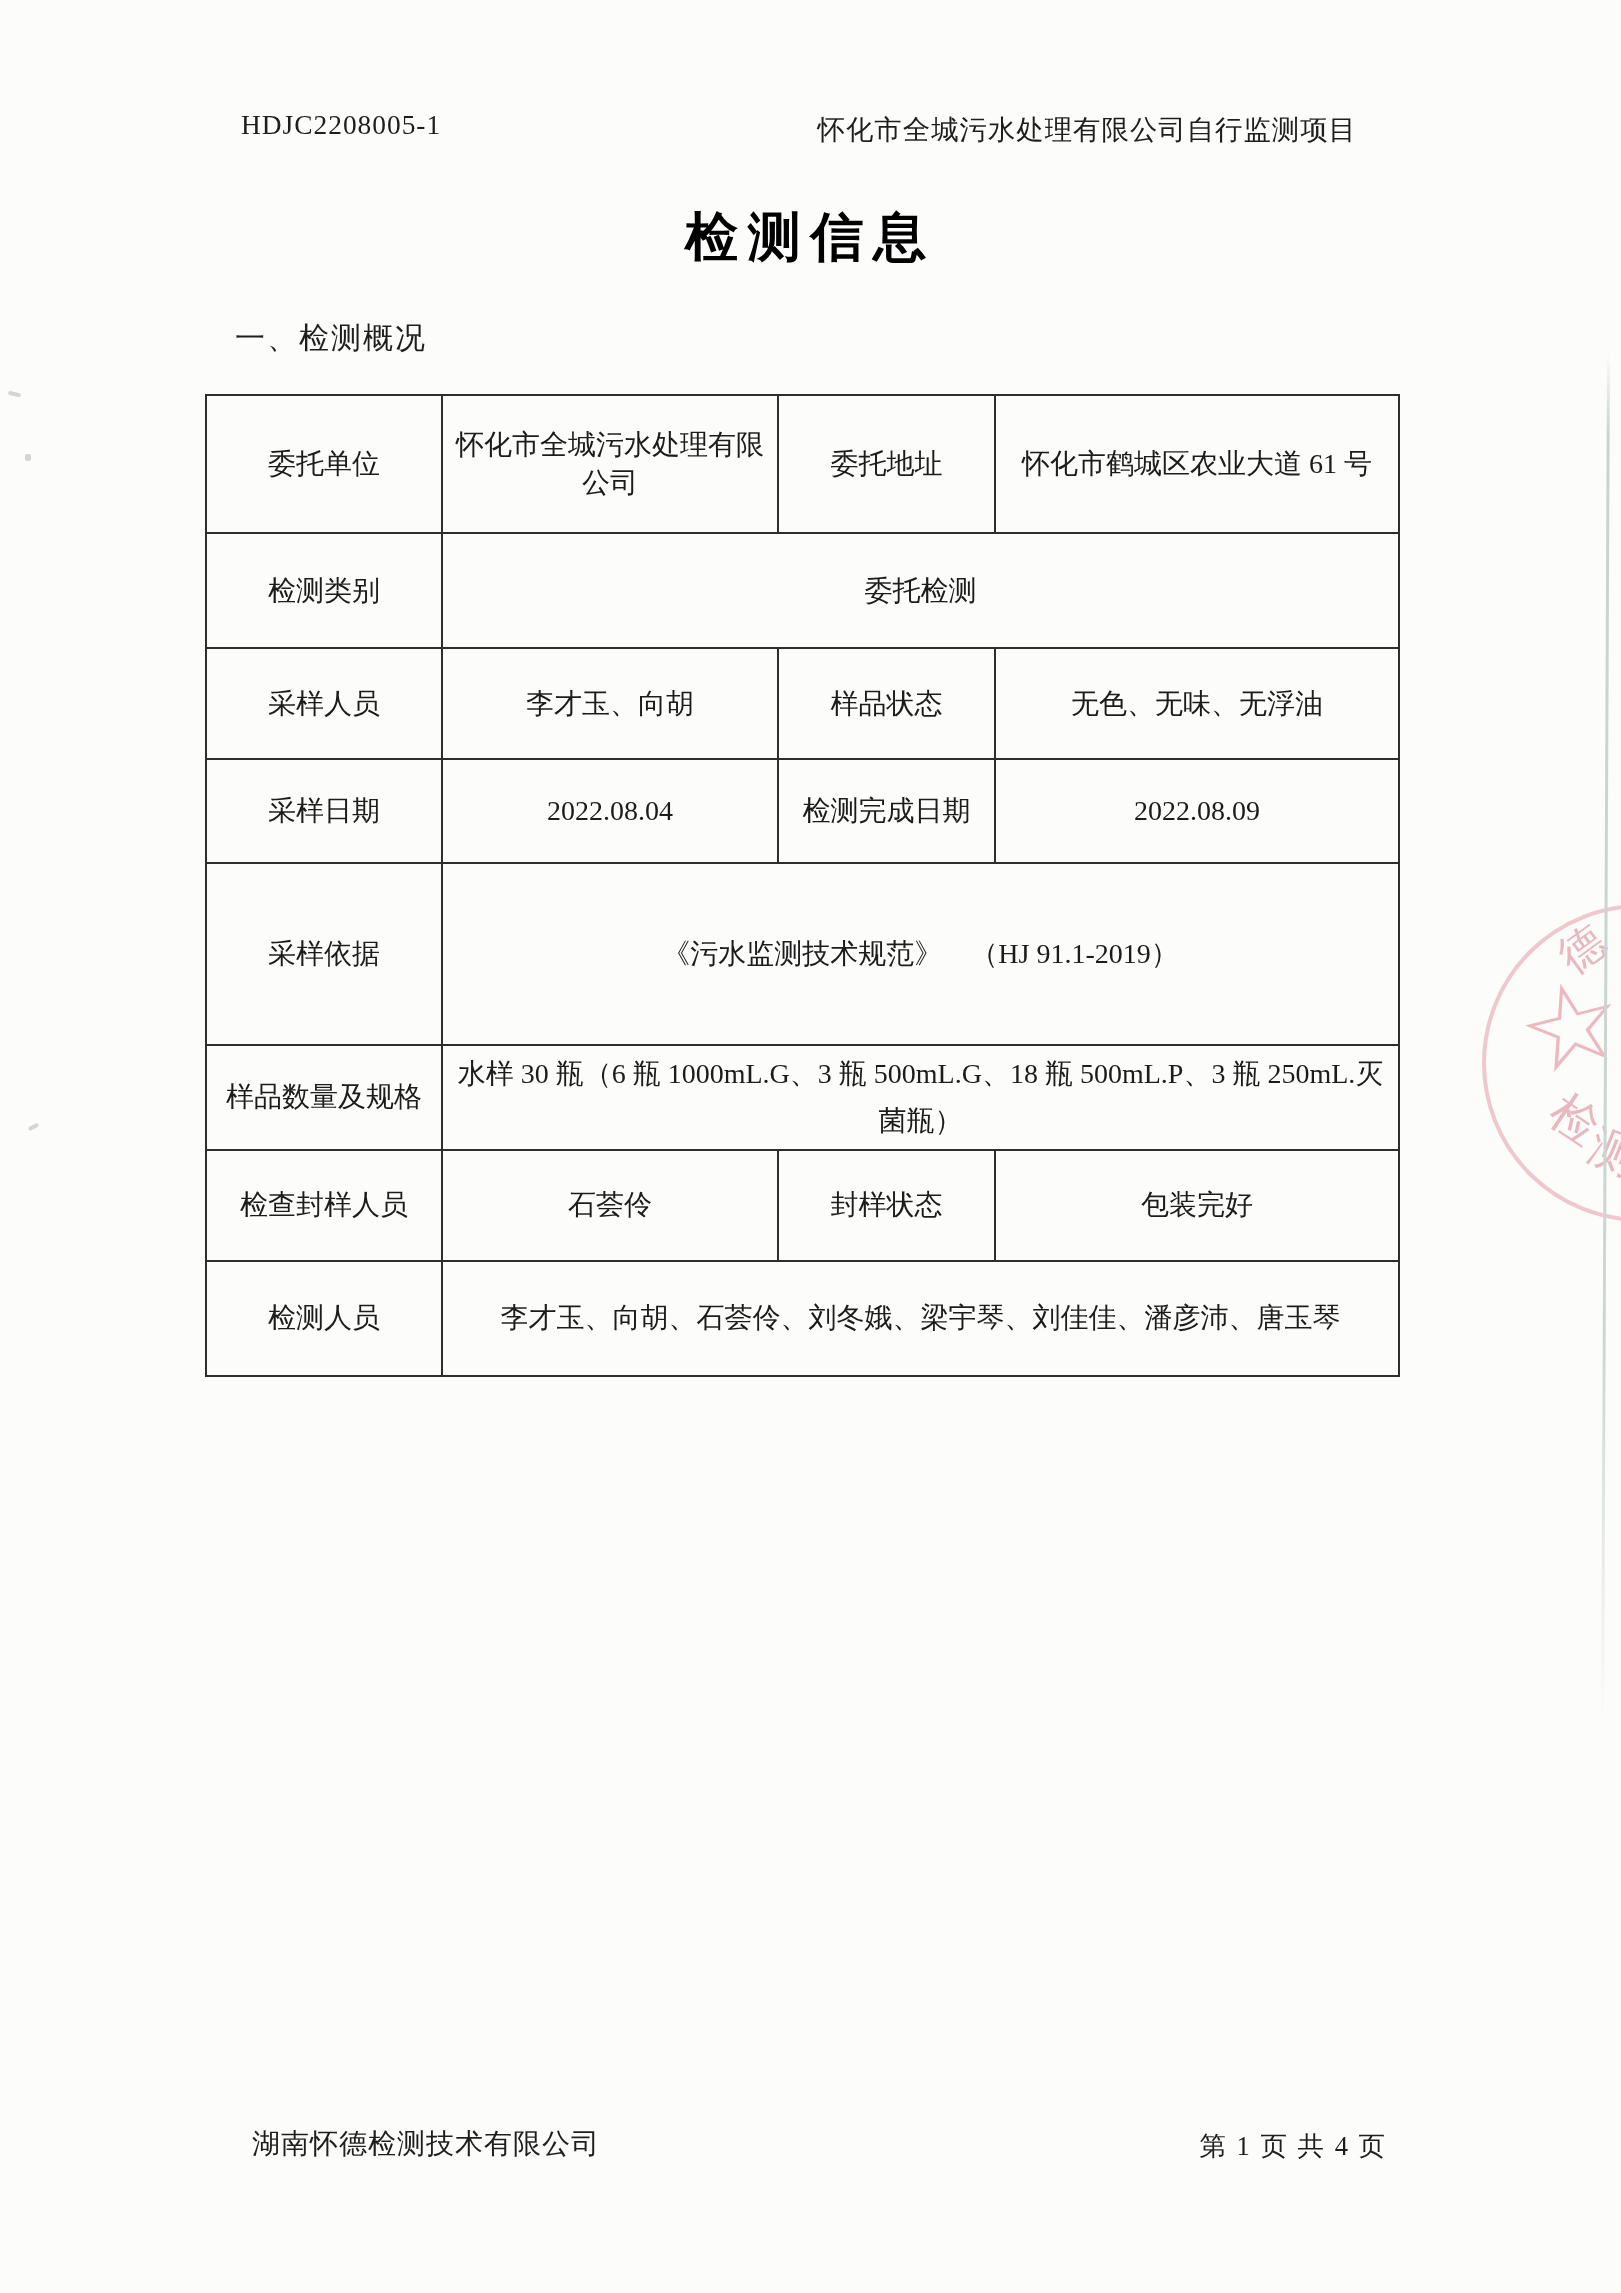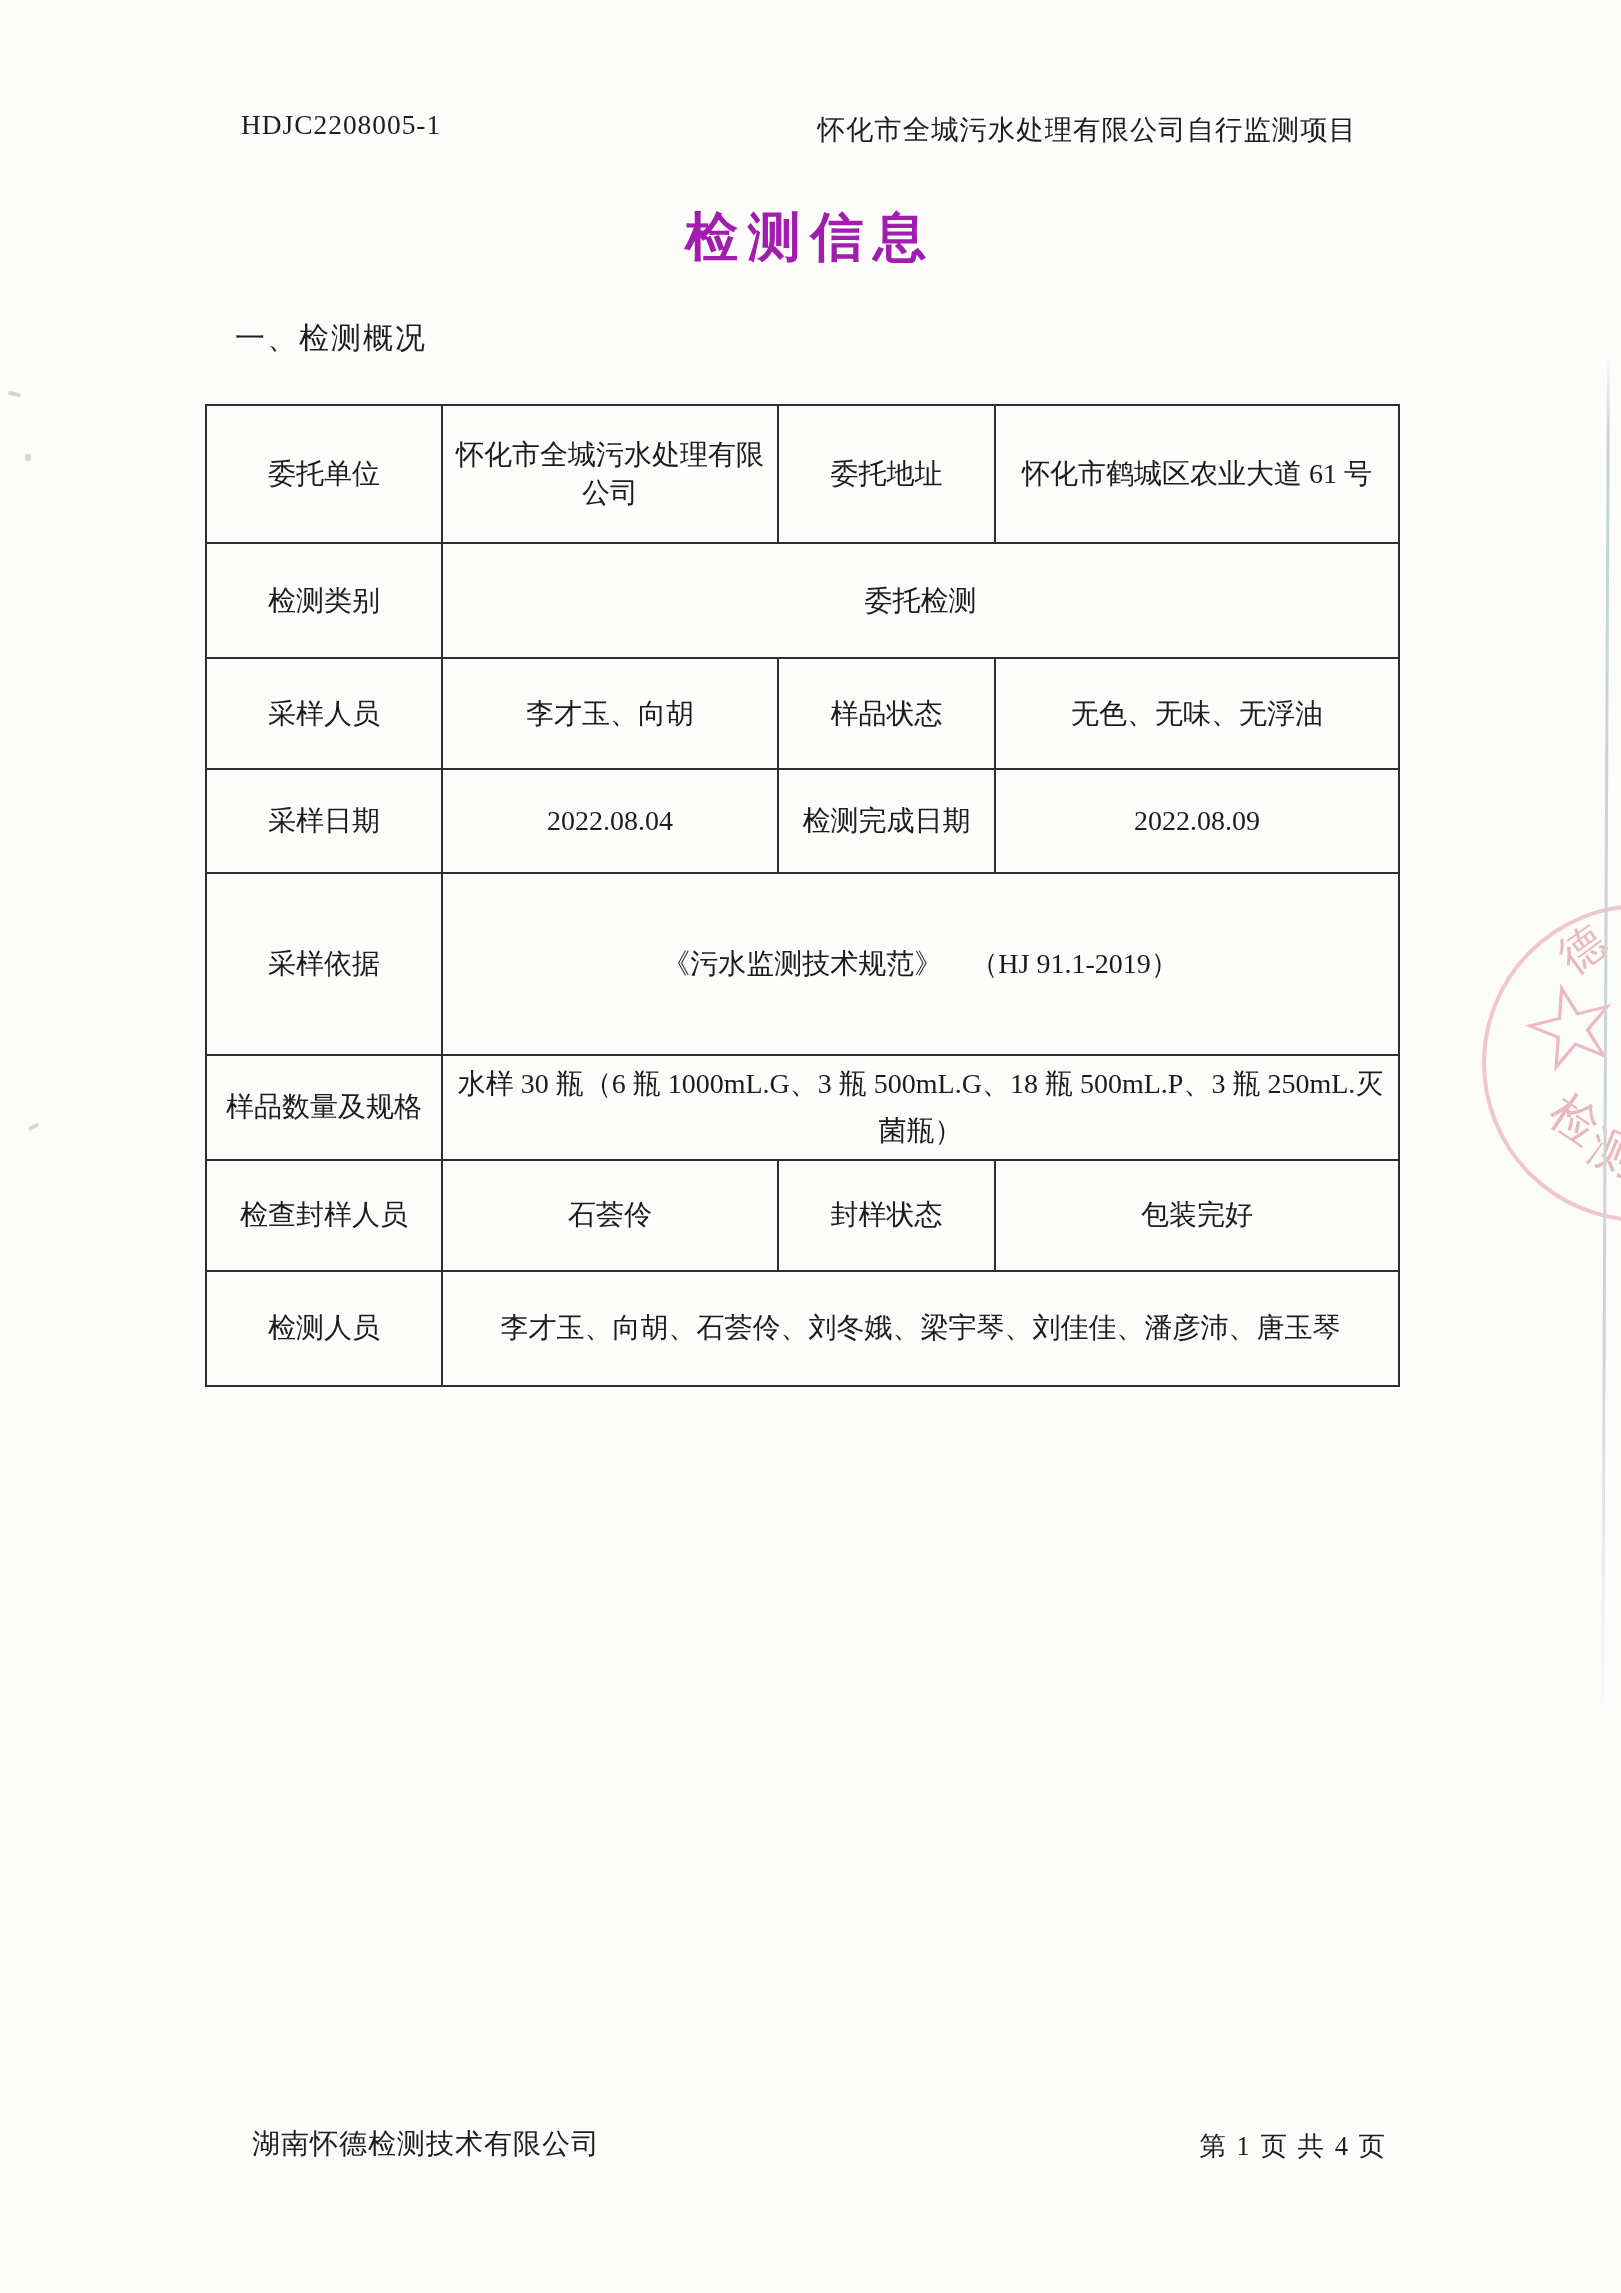--- a/index.html
+++ b/index.html
@@ -13,27 +13,27 @@
   }
 
   
   .hdr-left  { position:absolute; left:241px; top:110px; font-size:27.4px; letter-spacing:1px; }
   .hdr-right { position:absolute; right:264px; top:112px; font-size:27.4px; letter-spacing:1px; }
 
   
   .title {
     position:absolute; left:0; top:202px; width:100%;
     text-align:center; font-size:53px; font-weight:bold; letter-spacing:9.8px;
-    color:#a21caf;
+    color:#000000;
   }
   .section { position:absolute; left:235px; top:318px; font-size:30px; letter-spacing:2px; }
 
   
   table.info {
-    position:absolute; left:205px; top:404px;
+    position:absolute; left:205px; top:394px;
     width:1193px;
     border-collapse:collapse; table-layout:fixed;
     font-size:28px; color:#1c1c1c;
   }
   table.info td {
     border:2px solid #2e2e2e;
     text-align:center; vertical-align:middle;
     padding:3.9px 7.8px;
     overflow:hidden;
   }

